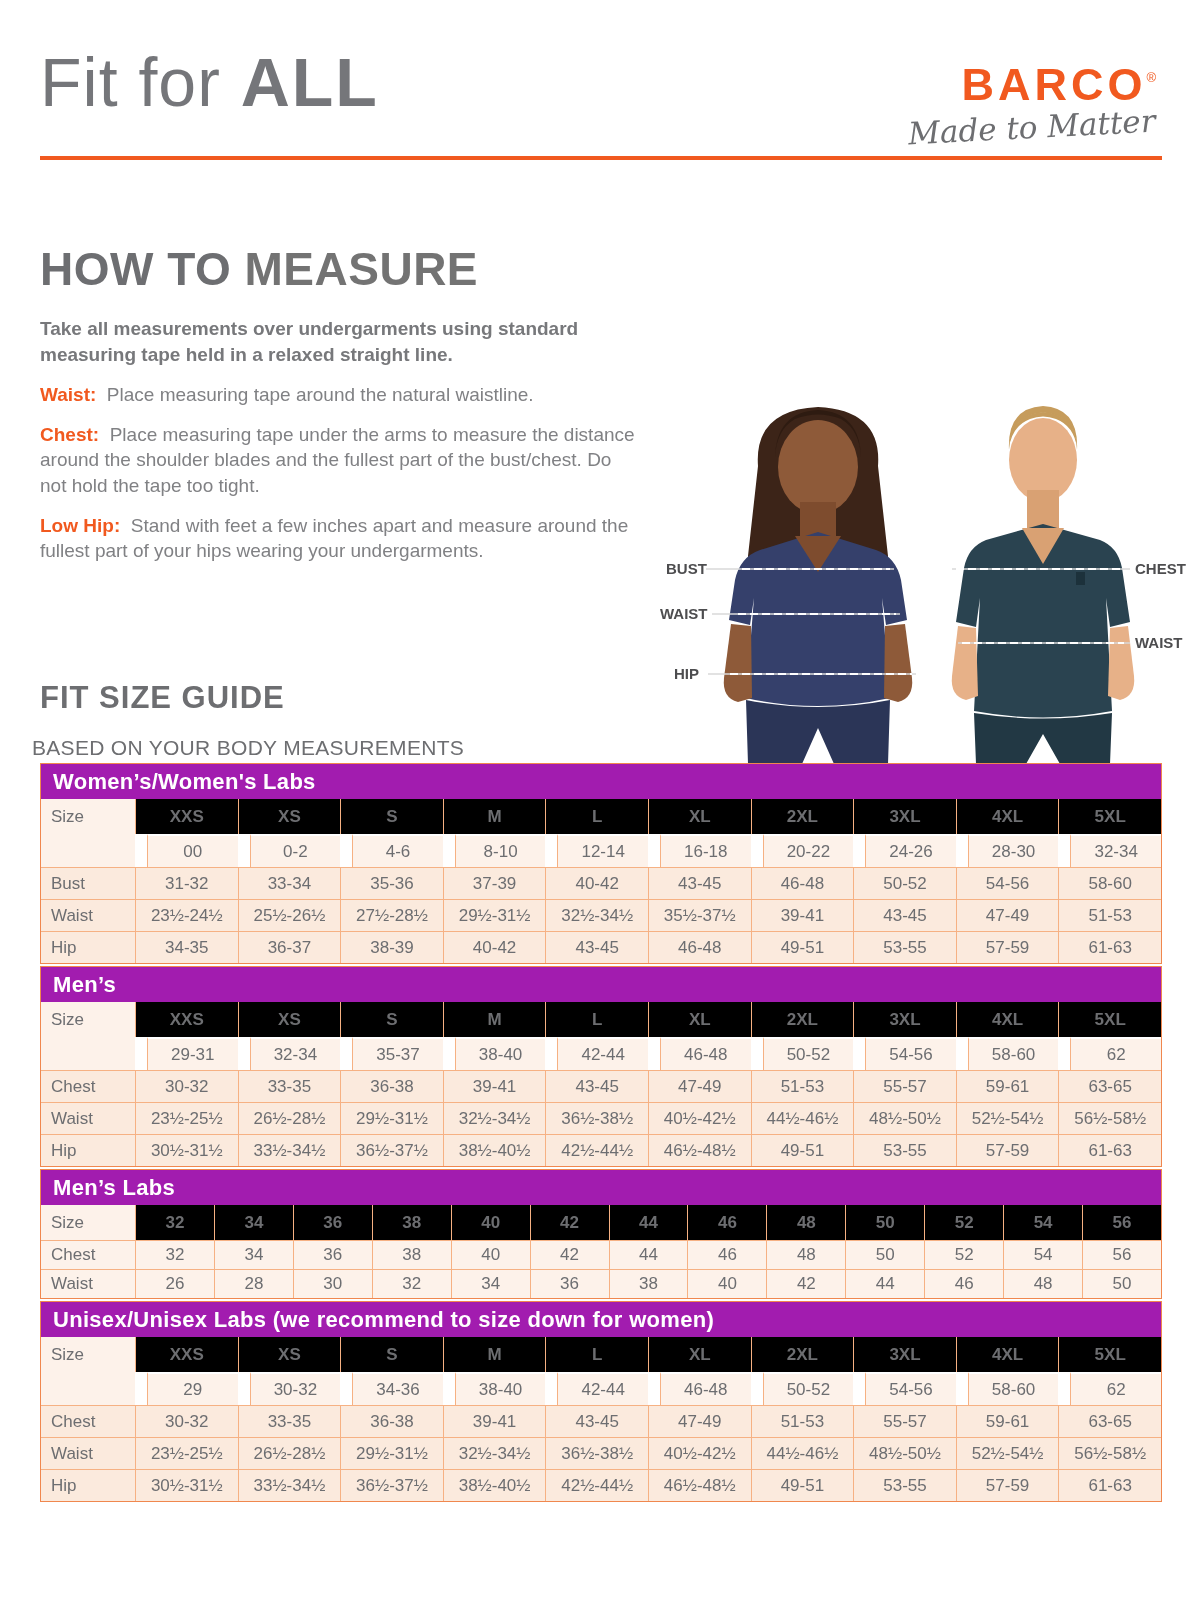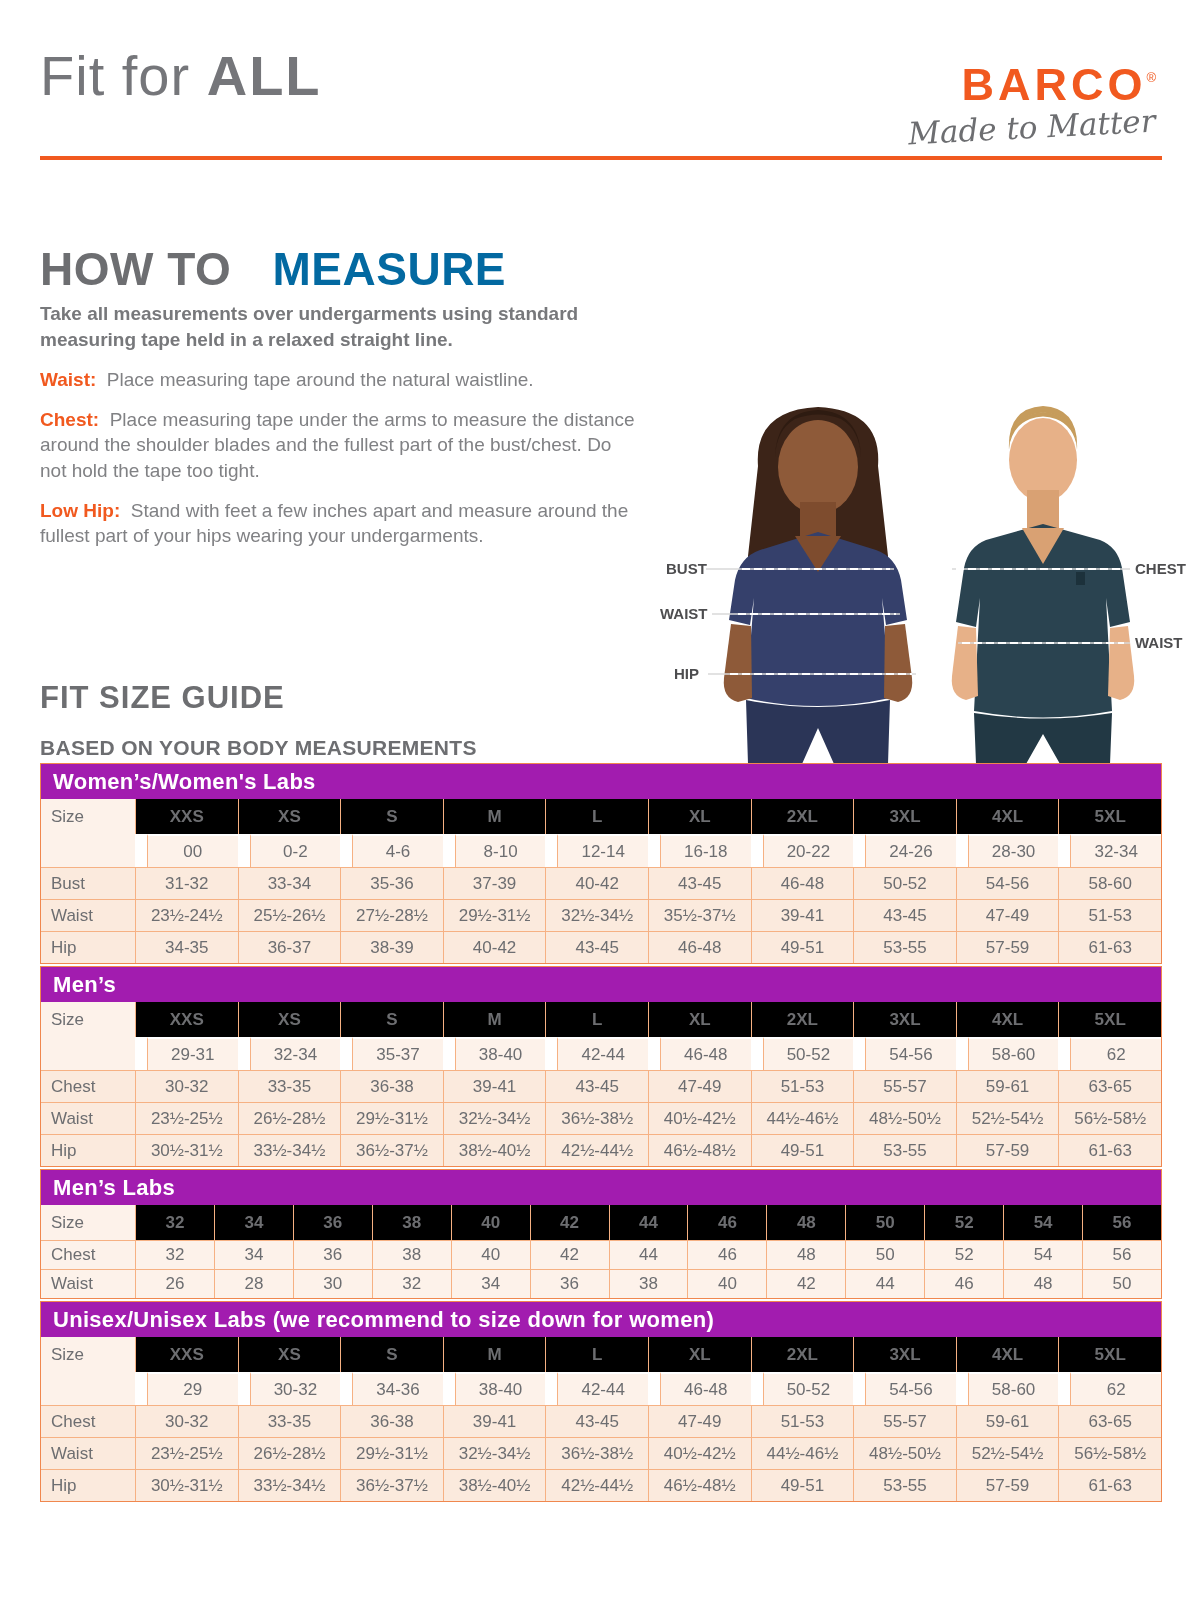--- a/index.html
+++ b/index.html
@@ -1,45 +1,45 @@
 <!DOCTYPE html>
 <html><head>
 <meta charset="utf-8">
 <style>
   html,body{margin:0;padding:0;background:#fff;}
   .page{position:relative;width:1200px;height:1600px;background:#ffffff;overflow:hidden;
         font-family:"Liberation Sans",sans-serif;color:#6D6E71;}
 
   
-  .title{position:absolute;left:40px;top:48px;font-size:56px;color:#75767A;line-height:1;letter-spacing:1px;}
+  .title{position:absolute;left:40px;top:48px;font-size:68px;color:#75767A;line-height:1;letter-spacing:1px;}
   .title .reg{font-weight:400;}
   .title .bold{font-weight:800;letter-spacing:2px;}
   .logo{position:absolute;right:44px;top:62px;text-align:right;}
   .logo-name{font-size:45px;font-weight:800;color:#F1591F;letter-spacing:4px;line-height:1;}
   .logo-reg{font-size:13px;color:#F1591F;vertical-align:18px;letter-spacing:0;}
   .logo-tagline{font-family:"DejaVu Serif",serif;font-style:italic;font-size:31px;color:#6D6E71;
                 transform:rotate(-3deg);margin-top:2px;}
   .rule{position:absolute;left:40px;top:156px;width:1122px;height:4px;background:#F1591F;}
 
   
   .htm{position:absolute;left:40px;top:246px;width:595px;}
   .htm-heading{font-size:46px;font-weight:800;letter-spacing:.5px;line-height:1;}
   .htm-heading .g{color:#6D6E71;}
-  .htm-heading .o{color:#0369a1;margin-left:28px;}
-  .htm-intro{margin-top:9px;font-size:19px;font-weight:700;color:#77787B;line-height:1.35;}
+  .htm-heading .o{color:#737373;}
+  .htm-intro{margin-top:24px;font-size:19px;font-weight:700;color:#77787B;line-height:1.35;}
   .htm-item{margin-top:15px;font-size:19px;color:#808184;line-height:1.32;}
   .htm-item .lead{color:#F1591F;font-weight:700;}
 
   
   .figure{position:absolute;left:638px;top:366px;width:562px;height:398px;}
   .figure svg{display:block;}
 
   
   .fsg-heading{position:absolute;left:40px;top:680px;font-size:31px;font-weight:800;color:#6D6E71;letter-spacing:1px;}
-  .fsg-sub{position:absolute;left:40px;top:736px;font-size:21px;font-weight:700;color:#6D6E71;letter-spacing:.3px;}
+  .fsg-sub{position:absolute;left:32px;top:736px;font-size:21px;font-weight:400;color:#6D6E71;letter-spacing:.3px;}
 
   #tables{position:absolute;left:40px;top:763px;width:1122px;}
   .sg-section{margin-bottom:2px;border:1px solid #F0874E;box-sizing:border-box;}
   .sg-banner{height:35px;background:#a21caf;color:#fff;font-size:22px;font-weight:700;
              display:flex;align-items:center;padding-left:12px;letter-spacing:.3px;box-sizing:border-box;}
   .sg-row{display:grid;border-radius:15px;}
   .cols10{grid-template-columns:94px repeat(10,1fr);}
   .cols13{grid-template-columns:94px repeat(13,1fr);}
   .sg-cell{display:flex;align-items:center;justify-content:center;font-size:17px;color:#6D6E71;
            border-left:1px solid #F6B183;border-top:1px solid #F6B183;box-sizing:border-box;background:#FBEADD;}

